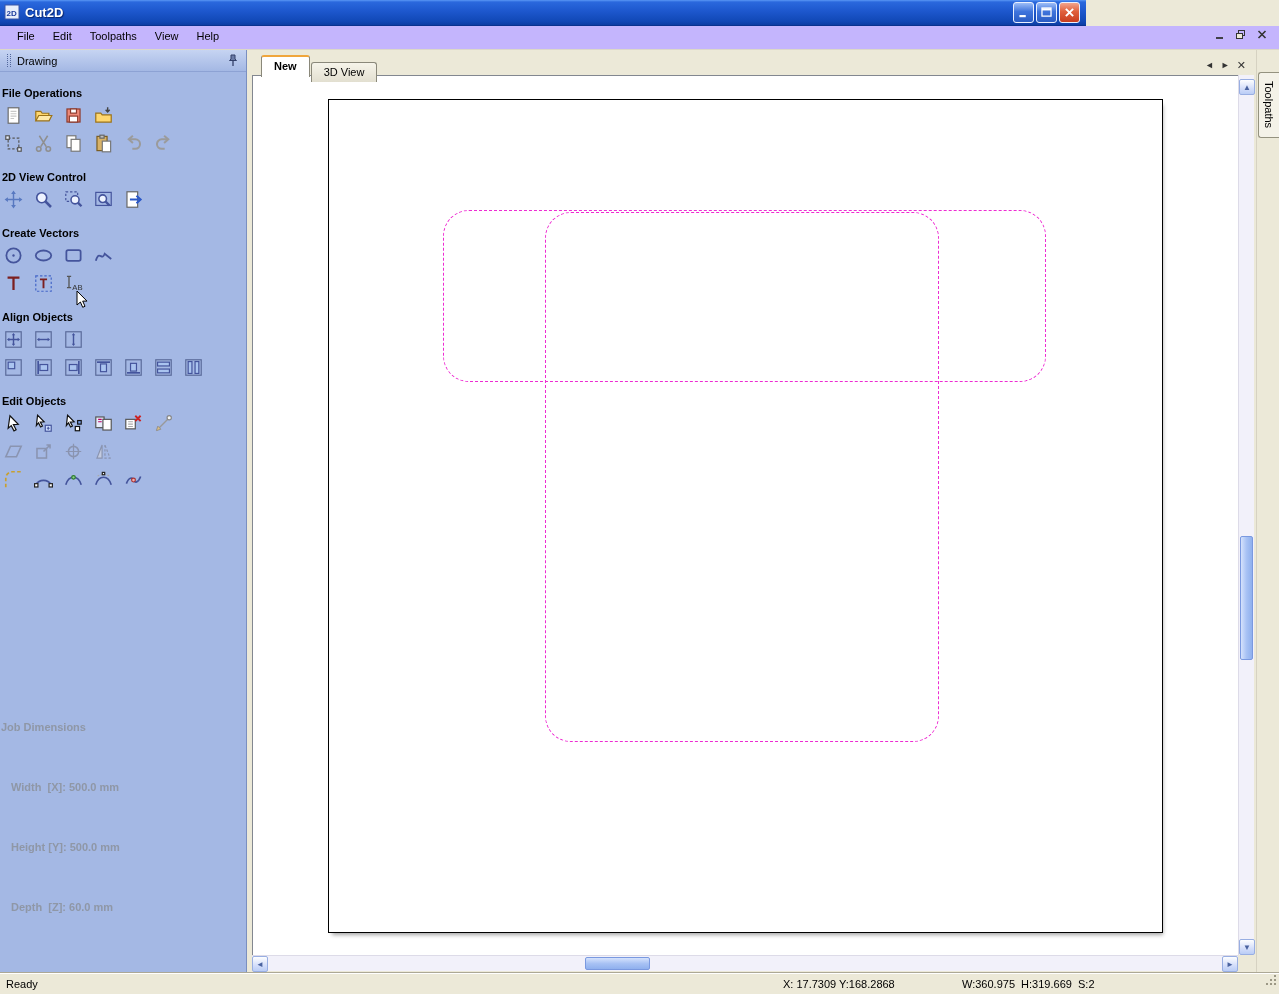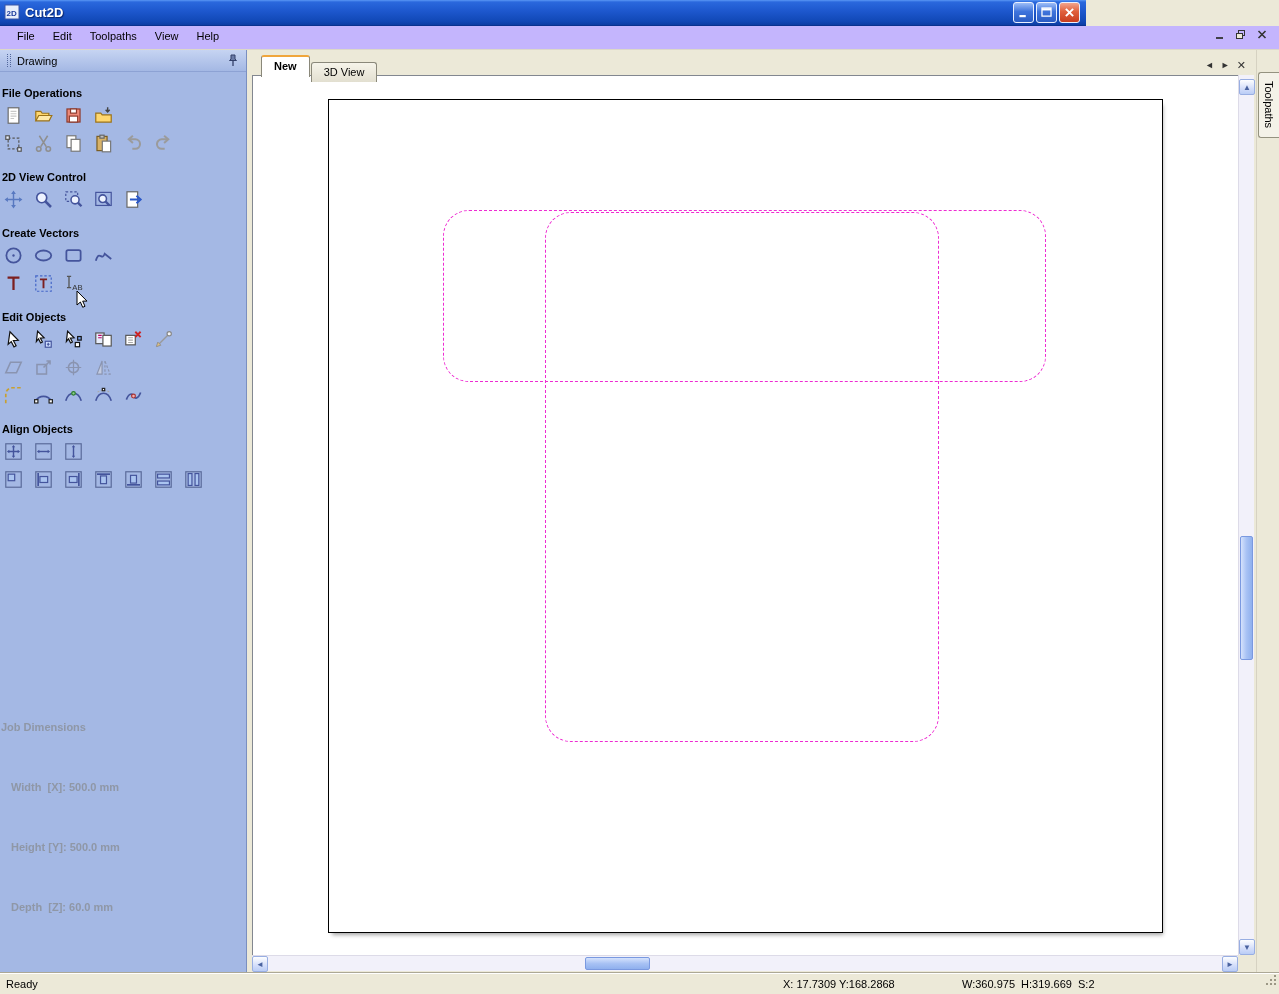--- a/index.html
+++ b/index.html
@@ -303,20 +303,96 @@
           </span>
           <span class="tool">
             <svg viewBox="0 0 16 16" width="19" height="19">
               <path d="M2.5 2h3.5M4.2 2v9.5M2.5 11.5h3.5" fill="none" stroke="#555" stroke-width="1.1"></path>
               <text x="7" y="13.5" font-size="6.5" fill="#333">AB</text>
             </svg>
           </span>
         </div>
       </div>
       <div class="section">
+        <div class="sec-title">Align Objects</div>
+        <div class="icon-row">
+          <span class="tool">
+            <svg viewBox="0 0 16 16" width="19" height="19">
+              <rect x="1.5" y="1.5" width="13" height="13" fill="none" stroke="#5a6a9a"></rect>
+              <path d="M8 3.5v9M3.5 8h9" stroke="#44549c" stroke-width="1.2"></path>
+              <path d="M8 2.5l1.4 2H6.6zM8 13.5l1.4-2H6.6zM2.5 8l2-1.4v2.8zM13.5 8l-2-1.4v2.8z" fill="#44549c"></path>
+            </svg>
+          </span>
+          <span class="tool">
+            <svg viewBox="0 0 16 16" width="19" height="19">
+              <rect x="1.5" y="1.5" width="13" height="13" fill="none" stroke="#5a6a9a"></rect>
+              <path d="M3.5 8h9" stroke="#44549c" stroke-width="1.2"></path>
+              <path d="M2.5 8l2-1.4v2.8zM13.5 8l-2-1.4v2.8z" fill="#44549c"></path>
+            </svg>
+          </span>
+          <span class="tool">
+            <svg viewBox="0 0 16 16" width="19" height="19">
+              <rect x="1.5" y="1.5" width="13" height="13" fill="none" stroke="#5a6a9a"></rect>
+              <path d="M8 3.5v9" stroke="#44549c" stroke-width="1.2"></path>
+              <path d="M8 2.5l1.4 2H6.6zM8 13.5l1.4-2H6.6z" fill="#44549c"></path>
+            </svg>
+          </span>
+        </div>
+        <div class="icon-row">
+          <span class="tool">
+            <svg viewBox="0 0 16 16" width="19" height="19">
+              <rect x="1.5" y="1.5" width="13" height="13" fill="none" stroke="#5a6a9a"></rect>
+              <rect x="3.5" y="3.5" width="5.5" height="5.5" fill="#aac4f0" stroke="#44549c"></rect>
+            </svg>
+          </span>
+          <span class="tool">
+            <svg viewBox="0 0 16 16" width="19" height="19">
+              <rect x="1.5" y="1.5" width="13" height="13" fill="none" stroke="#5a6a9a"></rect>
+              <path d="M3.5 2.5v11" stroke="#44549c" stroke-width="1.4"></path>
+              <rect x="5" y="5.5" width="6.5" height="5" fill="#aac4f0" stroke="#44549c"></rect>
+            </svg>
+          </span>
+          <span class="tool">
+            <svg viewBox="0 0 16 16" width="19" height="19">
+              <rect x="1.5" y="1.5" width="13" height="13" fill="none" stroke="#5a6a9a"></rect>
+              <path d="M12.5 2.5v11" stroke="#44549c" stroke-width="1.4"></path>
+              <rect x="4.5" y="5.5" width="6.5" height="5" fill="#aac4f0" stroke="#44549c"></rect>
+            </svg>
+          </span>
+          <span class="tool">
+            <svg viewBox="0 0 16 16" width="19" height="19">
+              <rect x="1.5" y="1.5" width="13" height="13" fill="none" stroke="#5a6a9a"></rect>
+              <path d="M2.5 3.5h11" stroke="#44549c" stroke-width="1.4"></path>
+              <rect x="5.5" y="5" width="5" height="6.5" fill="#aac4f0" stroke="#44549c"></rect>
+            </svg>
+          </span>
+          <span class="tool">
+            <svg viewBox="0 0 16 16" width="19" height="19">
+              <rect x="1.5" y="1.5" width="13" height="13" fill="none" stroke="#5a6a9a"></rect>
+              <path d="M2.5 12.5h11" stroke="#44549c" stroke-width="1.4"></path>
+              <rect x="5.5" y="4.5" width="5" height="6.5" fill="#aac4f0" stroke="#44549c"></rect>
+            </svg>
+          </span>
+          <span class="tool">
+            <svg viewBox="0 0 16 16" width="19" height="19">
+              <rect x="1.5" y="1.5" width="13" height="13" fill="none" stroke="#5a6a9a"></rect>
+              <rect x="3" y="3.5" width="10" height="3.2" fill="#aac4f0" stroke="#44549c"></rect>
+              <rect x="3" y="9.3" width="10" height="3.2" fill="#aac4f0" stroke="#44549c"></rect>
+            </svg>
+          </span>
+          <span class="tool">
+            <svg viewBox="0 0 16 16" width="19" height="19">
+              <rect x="1.5" y="1.5" width="13" height="13" fill="none" stroke="#5a6a9a"></rect>
+              <rect x="3.5" y="3" width="3.2" height="10" fill="#aac4f0" stroke="#44549c"></rect>
+              <rect x="9.3" y="3" width="3.2" height="10" fill="#aac4f0" stroke="#44549c"></rect>
+            </svg>
+          </span>
+        </div>
+      </div>
+      <div class="section">
         <div class="sec-title">Edit Objects</div>
         <div class="icon-row">
           <span class="tool">
             <svg viewBox="0 0 16 16" width="19" height="19">
               <path d="M5 1.5l7 7.2-4.1.2 2.3 4.3-1.8 1-2.3-4.4L3.5 12z" fill="#fff" stroke="#111"></path>
             </svg>
           </span>
           <span class="tool">
             <svg viewBox="0 0 16 16" width="19" height="19">
               <path d="M3 1l5.5 5.6-3.2.2 1.8 3.3-1.5.8-1.8-3.4L2 9.7z" fill="#fff" stroke="#111"></path>
@@ -401,96 +477,20 @@
             <svg viewBox="0 0 16 16" width="19" height="19">
               <path d="M1.5 12.5C4 4 12 4 14.5 12.5" fill="none" stroke="#44549c" stroke-width="1.4"></path>
               <path d="M3 5l5-2 5 2" fill="none" stroke="#aaa" stroke-dasharray="1.5 1.5"></path>
               <rect x="7" y="2" width="2" height="2" fill="#fff" stroke="#222"></rect>
             </svg>
           </span>
           <span class="tool">
             <svg viewBox="0 0 16 16" width="19" height="19">
               <path d="M2 11.5C4 6 7 6 8 8.5s4 2.5 6-3" fill="none" stroke="#44549c" stroke-width="1.4"></path>
               <circle cx="8" cy="8.5" r="1.6" fill="#f0b0b0" stroke="#a33"></circle>
-            </svg>
-          </span>
-        </div>
-      </div>
-      <div class="section">
-        <div class="sec-title">Align Objects</div>
-        <div class="icon-row">
-          <span class="tool">
-            <svg viewBox="0 0 16 16" width="19" height="19">
-              <rect x="1.5" y="1.5" width="13" height="13" fill="none" stroke="#5a6a9a"></rect>
-              <path d="M8 3.5v9M3.5 8h9" stroke="#44549c" stroke-width="1.2"></path>
-              <path d="M8 2.5l1.4 2H6.6zM8 13.5l1.4-2H6.6zM2.5 8l2-1.4v2.8zM13.5 8l-2-1.4v2.8z" fill="#44549c"></path>
-            </svg>
-          </span>
-          <span class="tool">
-            <svg viewBox="0 0 16 16" width="19" height="19">
-              <rect x="1.5" y="1.5" width="13" height="13" fill="none" stroke="#5a6a9a"></rect>
-              <path d="M3.5 8h9" stroke="#44549c" stroke-width="1.2"></path>
-              <path d="M2.5 8l2-1.4v2.8zM13.5 8l-2-1.4v2.8z" fill="#44549c"></path>
-            </svg>
-          </span>
-          <span class="tool">
-            <svg viewBox="0 0 16 16" width="19" height="19">
-              <rect x="1.5" y="1.5" width="13" height="13" fill="none" stroke="#5a6a9a"></rect>
-              <path d="M8 3.5v9" stroke="#44549c" stroke-width="1.2"></path>
-              <path d="M8 2.5l1.4 2H6.6zM8 13.5l1.4-2H6.6z" fill="#44549c"></path>
-            </svg>
-          </span>
-        </div>
-        <div class="icon-row">
-          <span class="tool">
-            <svg viewBox="0 0 16 16" width="19" height="19">
-              <rect x="1.5" y="1.5" width="13" height="13" fill="none" stroke="#5a6a9a"></rect>
-              <rect x="3.5" y="3.5" width="5.5" height="5.5" fill="#aac4f0" stroke="#44549c"></rect>
-            </svg>
-          </span>
-          <span class="tool">
-            <svg viewBox="0 0 16 16" width="19" height="19">
-              <rect x="1.5" y="1.5" width="13" height="13" fill="none" stroke="#5a6a9a"></rect>
-              <path d="M3.5 2.5v11" stroke="#44549c" stroke-width="1.4"></path>
-              <rect x="5" y="5.5" width="6.5" height="5" fill="#aac4f0" stroke="#44549c"></rect>
-            </svg>
-          </span>
-          <span class="tool">
-            <svg viewBox="0 0 16 16" width="19" height="19">
-              <rect x="1.5" y="1.5" width="13" height="13" fill="none" stroke="#5a6a9a"></rect>
-              <path d="M12.5 2.5v11" stroke="#44549c" stroke-width="1.4"></path>
-              <rect x="4.5" y="5.5" width="6.5" height="5" fill="#aac4f0" stroke="#44549c"></rect>
-            </svg>
-          </span>
-          <span class="tool">
-            <svg viewBox="0 0 16 16" width="19" height="19">
-              <rect x="1.5" y="1.5" width="13" height="13" fill="none" stroke="#5a6a9a"></rect>
-              <path d="M2.5 3.5h11" stroke="#44549c" stroke-width="1.4"></path>
-              <rect x="5.5" y="5" width="5" height="6.5" fill="#aac4f0" stroke="#44549c"></rect>
-            </svg>
-          </span>
-          <span class="tool">
-            <svg viewBox="0 0 16 16" width="19" height="19">
-              <rect x="1.5" y="1.5" width="13" height="13" fill="none" stroke="#5a6a9a"></rect>
-              <path d="M2.5 12.5h11" stroke="#44549c" stroke-width="1.4"></path>
-              <rect x="5.5" y="4.5" width="5" height="6.5" fill="#aac4f0" stroke="#44549c"></rect>
-            </svg>
-          </span>
-          <span class="tool">
-            <svg viewBox="0 0 16 16" width="19" height="19">
-              <rect x="1.5" y="1.5" width="13" height="13" fill="none" stroke="#5a6a9a"></rect>
-              <rect x="3" y="3.5" width="10" height="3.2" fill="#aac4f0" stroke="#44549c"></rect>
-              <rect x="3" y="9.3" width="10" height="3.2" fill="#aac4f0" stroke="#44549c"></rect>
-            </svg>
-          </span>
-          <span class="tool">
-            <svg viewBox="0 0 16 16" width="19" height="19">
-              <rect x="1.5" y="1.5" width="13" height="13" fill="none" stroke="#5a6a9a"></rect>
-              <rect x="3.5" y="3" width="3.2" height="10" fill="#aac4f0" stroke="#44549c"></rect>
-              <rect x="9.3" y="3" width="3.2" height="10" fill="#aac4f0" stroke="#44549c"></rect>
             </svg>
           </span>
         </div>
       </div>
     </div>
 
   <div class="jobdims">
     <div>Job Dimensions</div>
     <div class="jd-line">Width  [X]: 500.0 mm</div>
     <div class="jd-line">Height [Y]: 500.0 mm</div>

